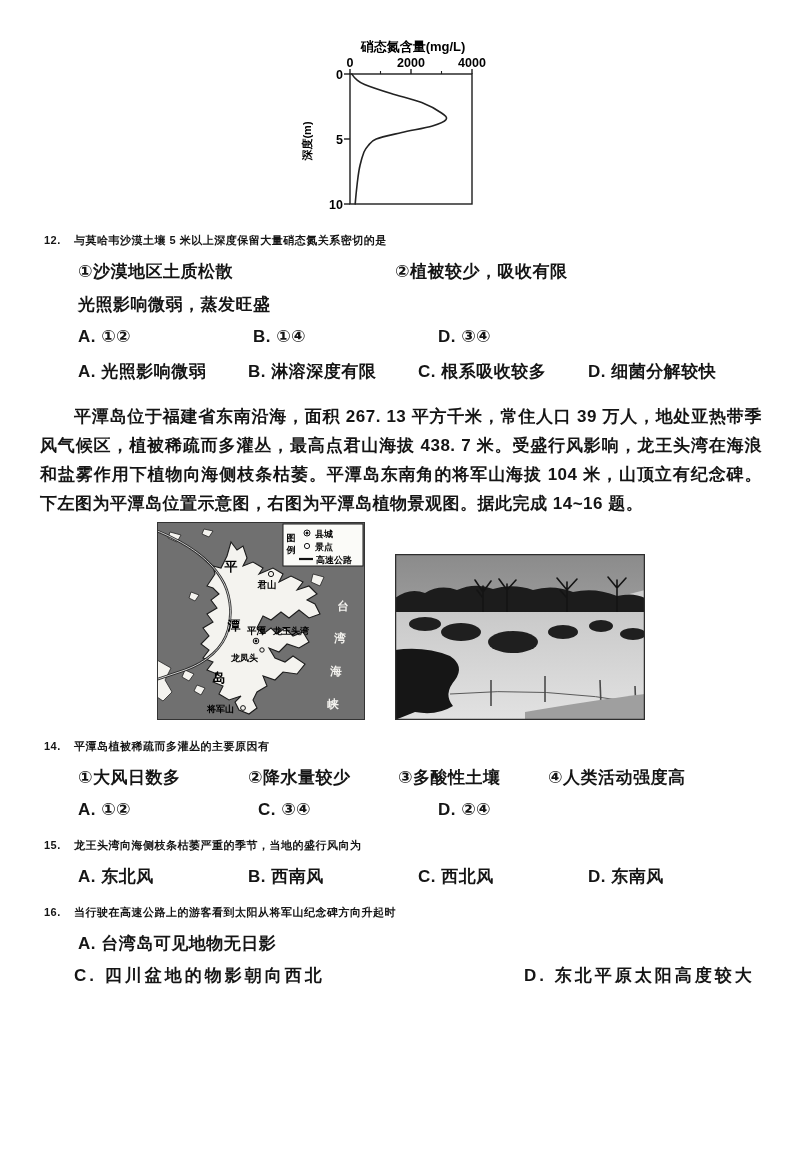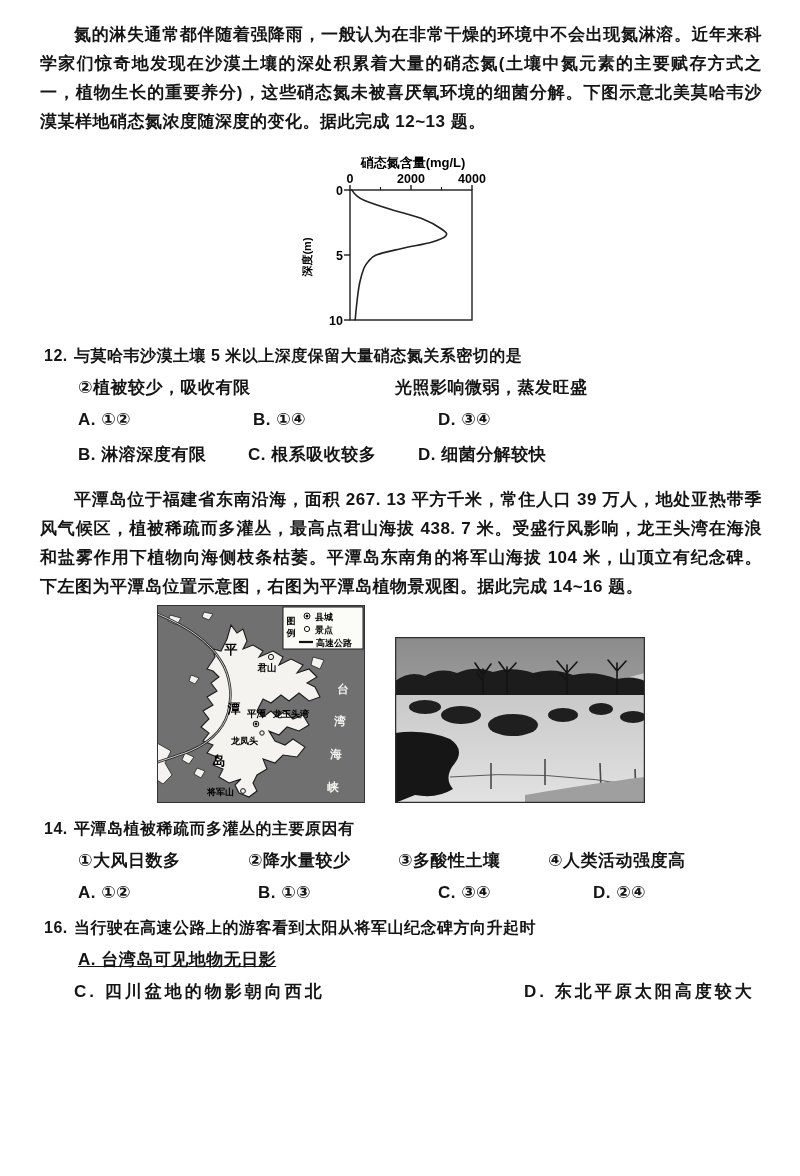--- a/index.html
+++ b/index.html
@@ -15,46 +15,45 @@
     letter-spacing:.5px;
   }
   
   .chart-wrap{margin:18px 0 4px 256px;height:184px;}
   .chart-wrap svg text{font-family:"Liberation Sans","DejaVu Sans",sans-serif;}
   .c-title{font-size:13px;font-weight:700;}
   .c-tick{font-size:12.5px;font-weight:700;}
   .c-ylab{font-size:11px;font-weight:700;}
   
   .question{margin:0;padding-left:4px;}
-  .stem{display:flex;font-size:16px;font-weight:600;line-height:28px;margin:0 0 4px 0;letter-spacing:.5px;}
+  .stem{display:flex;font-size:11px;font-weight:600;line-height:28px;margin:0 0 4px 0;letter-spacing:.5px;}
   .qnum{flex:none;min-width:30px;}
   .subrow,.choices{
     display:grid;font-size:17px;font-weight:600;line-height:28px;
     padding-left:34px;margin:0 0 4px 0;letter-spacing:.5px;
   }
   .sub2{grid-template-columns:317px 1fr;row-gap:5px;}
   .sub4{grid-template-columns:170px 150px 150px 1fr;}
   .ch4a{grid-template-columns:175px 185px 140px 1fr;}
   .ch4b{grid-template-columns:170px 170px 170px 1fr;}
   .ch4c{grid-template-columns:180px 180px 155px 1fr;}
-  .ch2a{grid-template-columns:340px 1fr;text-decoration:underline;}
+  .ch2a{grid-template-columns:340px 1fr;}
   .ch2b{grid-template-columns:450px 1fr;letter-spacing:3px;padding-left:30px;}
   .mb-q{margin-bottom:7px;}
   .mt-q{}
   
   .figure-row{display:flex;align-items:flex-end;margin:4px 0 12px 117px;gap:30px;}
   .map-fig svg, .photo-fig svg{display:block;}
   .map-text{font-weight:700;}
 </style>
 </head>
 <body>
 
 <div class="page">
 
-  <p class="para">氮的淋失通常都伴随着强降雨，一般认为在非常干燥的环境中不会出现氮淋溶。近年来科学家们惊奇地发现在沙漠土壤的深处积累着大量的硝态氮(土壤中氮元素的主要赋存方式之一，植物生长的重要养分)，这些硝态氮未被喜厌氧环境的细菌分解。下图示意北美莫哈韦沙漠某样地硝态氮浓度随深度的变化。据此完成 12~13 题。</p>
 
   <div class="chart-wrap">
     <svg width="212" height="184" viewBox="0 0 212 184">
       <text class="c-title" x="117" y="13" text-anchor="middle">硝态氮含量(mg/L)</text>
 
       <text class="c-tick" x="54" y="29" text-anchor="middle">0</text>
       <text class="c-tick" x="115" y="29" text-anchor="middle">2000</text>
       <text class="c-tick" x="176" y="29" text-anchor="middle">4000</text>
 
       <text class="c-tick" x="47" y="41" text-anchor="end">0</text>
@@ -85,32 +84,34 @@
       <path id="nitrate-curve" fill="none" stroke="#222" stroke-width="1.6" stroke-linecap="round" d="M 55.8,36.0 C 56.5,36.9 58.0,39.5 60.1,41.2 C 62.2,42.9 62.8,44.0 68.6,46.4 C 74.5,48.8 85.7,52.5 95.2,55.5 C 104.7,58.5 117.3,61.4 125.7,64.6 C 134.1,67.9 141.4,72.2 145.5,75.0 C 149.6,77.8 151.6,79.3 150.1,81.5 C 148.5,83.7 143.7,85.8 136.4,88.0 C 129.0,90.2 115.2,92.3 105.8,94.5 C 96.5,96.7 85.8,98.8 80.2,101.0 C 74.6,103.2 74.3,105.3 72.3,107.5 C 70.3,109.7 69.4,110.8 68.0,114.0 C 66.7,117.3 65.1,122.7 64.1,127.0 C 63.0,131.3 62.5,135.7 61.9,140.0 C 61.3,144.3 60.9,148.7 60.4,153.0 C 59.9,157.3 59.4,163.8 59.2,166.0"></path>
     </svg>
   </div>
 
   <div class="question mb-q">
     <div class="stem">
       <span class="qnum">12.</span>
       <span>与莫哈韦沙漠土壤 5 米以上深度保留大量硝态氮关系密切的是</span>
     </div>
     <div class="subrow sub2">
+      <span>①沙漠地区土质松散</span>
       <span>②植被较少，吸收有限</span>
       <span>光照影响微弱，蒸发旺盛</span>
     </div>
     <div class="choices ch4a">
       <span>A. ①②</span>
       <span>B. ①④</span>
       <span>D. ③④</span>
     </div>
   </div>
 
   <div class="question mb-q">
     <div class="choices ch4b">
+      <span>A. 光照影响微弱</span>
       <span>B. 淋溶深度有限</span>
       <span>C. 根系吸收较多</span>
       <span>D. 细菌分解较快</span>
     </div>
   </div>
 
   <p class="para" style="margin-top:16px">平潭岛位于福建省东南沿海，面积 267. 13 平方千米，常住人口 39 万人，地处亚热带季风气候区，植被稀疏而多灌丛，最高点君山海拔 438. 7 米。受盛行风影响，龙王头湾在海浪和盐雾作用下植物向海侧枝条枯萎。平潭岛东南角的将军山海拔 104 米，山顶立有纪念碑。下左图为平潭岛位置示意图，右图为平潭岛植物景观图。据此完成 14~16 题。</p>
 
   <div class="figure-row">
 
@@ -237,26 +238,37 @@
       <span>平潭岛植被稀疏而多灌丛的主要原因有</span>
     </div>
     <div class="subrow sub4">
       <span>①大风日数多</span>
       <span>②降水量较少</span>
       <span>③多酸性土壤</span>
       <span>④人类活动强度高</span>
     </div>
     <div class="choices ch4c">
       <span>A. ①②</span>
-      <span>B. ①③</span>
       <span>C. ③④</span>
       <span>D. ②④</span>
     </div>
   </div>
 
+  <div class="question mb-q">
+    <div class="stem">
+      <span class="qnum">15.</span>
+      <span>龙王头湾向海侧枝条枯萎严重的季节，当地的盛行风向为</span>
+    </div>
+    <div class="choices ch4b">
+      <span>A. 东北风</span>
+      <span>B. 西南风</span>
+      <span>C. 西北风</span>
+      <span>D. 东南风</span>
+    </div>
+  </div>
 
   <div class="question">
     <div class="stem">
       <span class="qnum">16.</span>
       <span>当行驶在高速公路上的游客看到太阳从将军山纪念碑方向升起时</span>
     </div>
     <div class="choices ch2a">
       <span>A. 台湾岛可见地物无日影</span>
     </div>
     <div class="choices ch2b">

